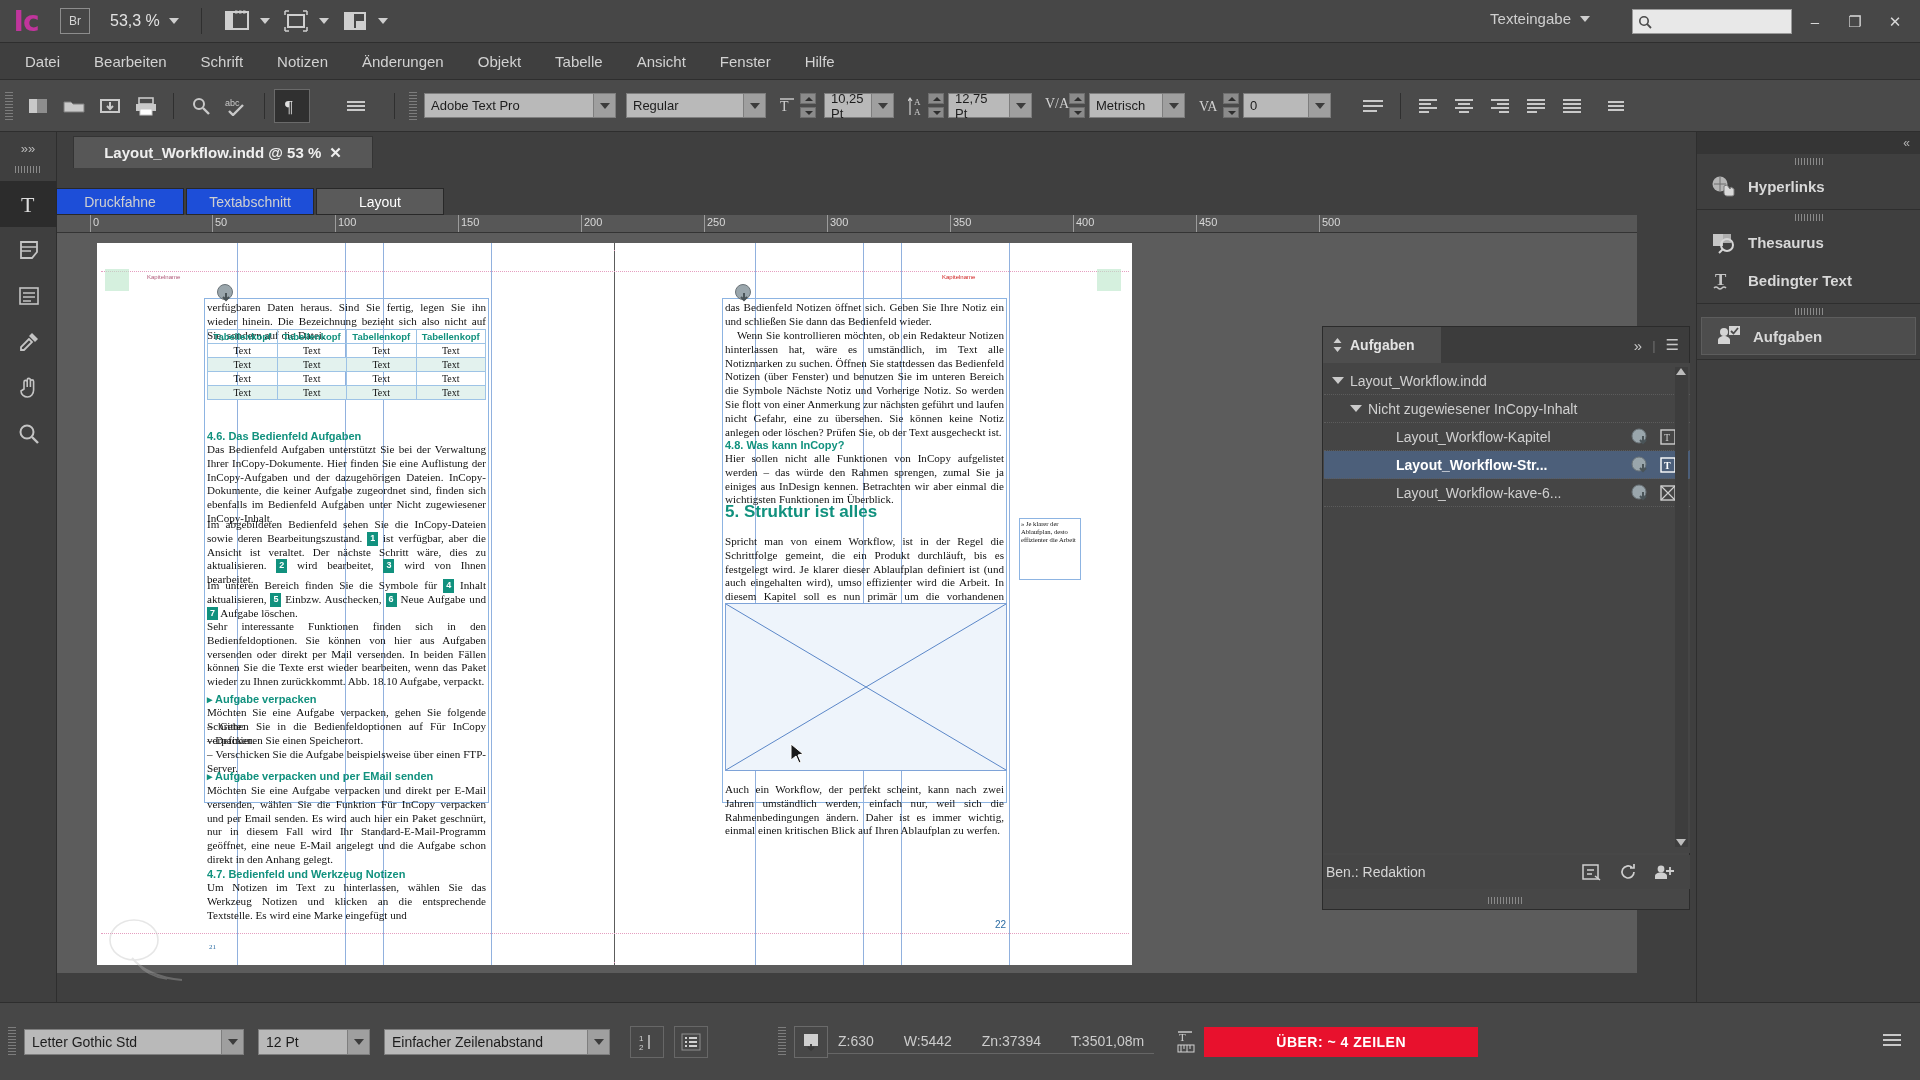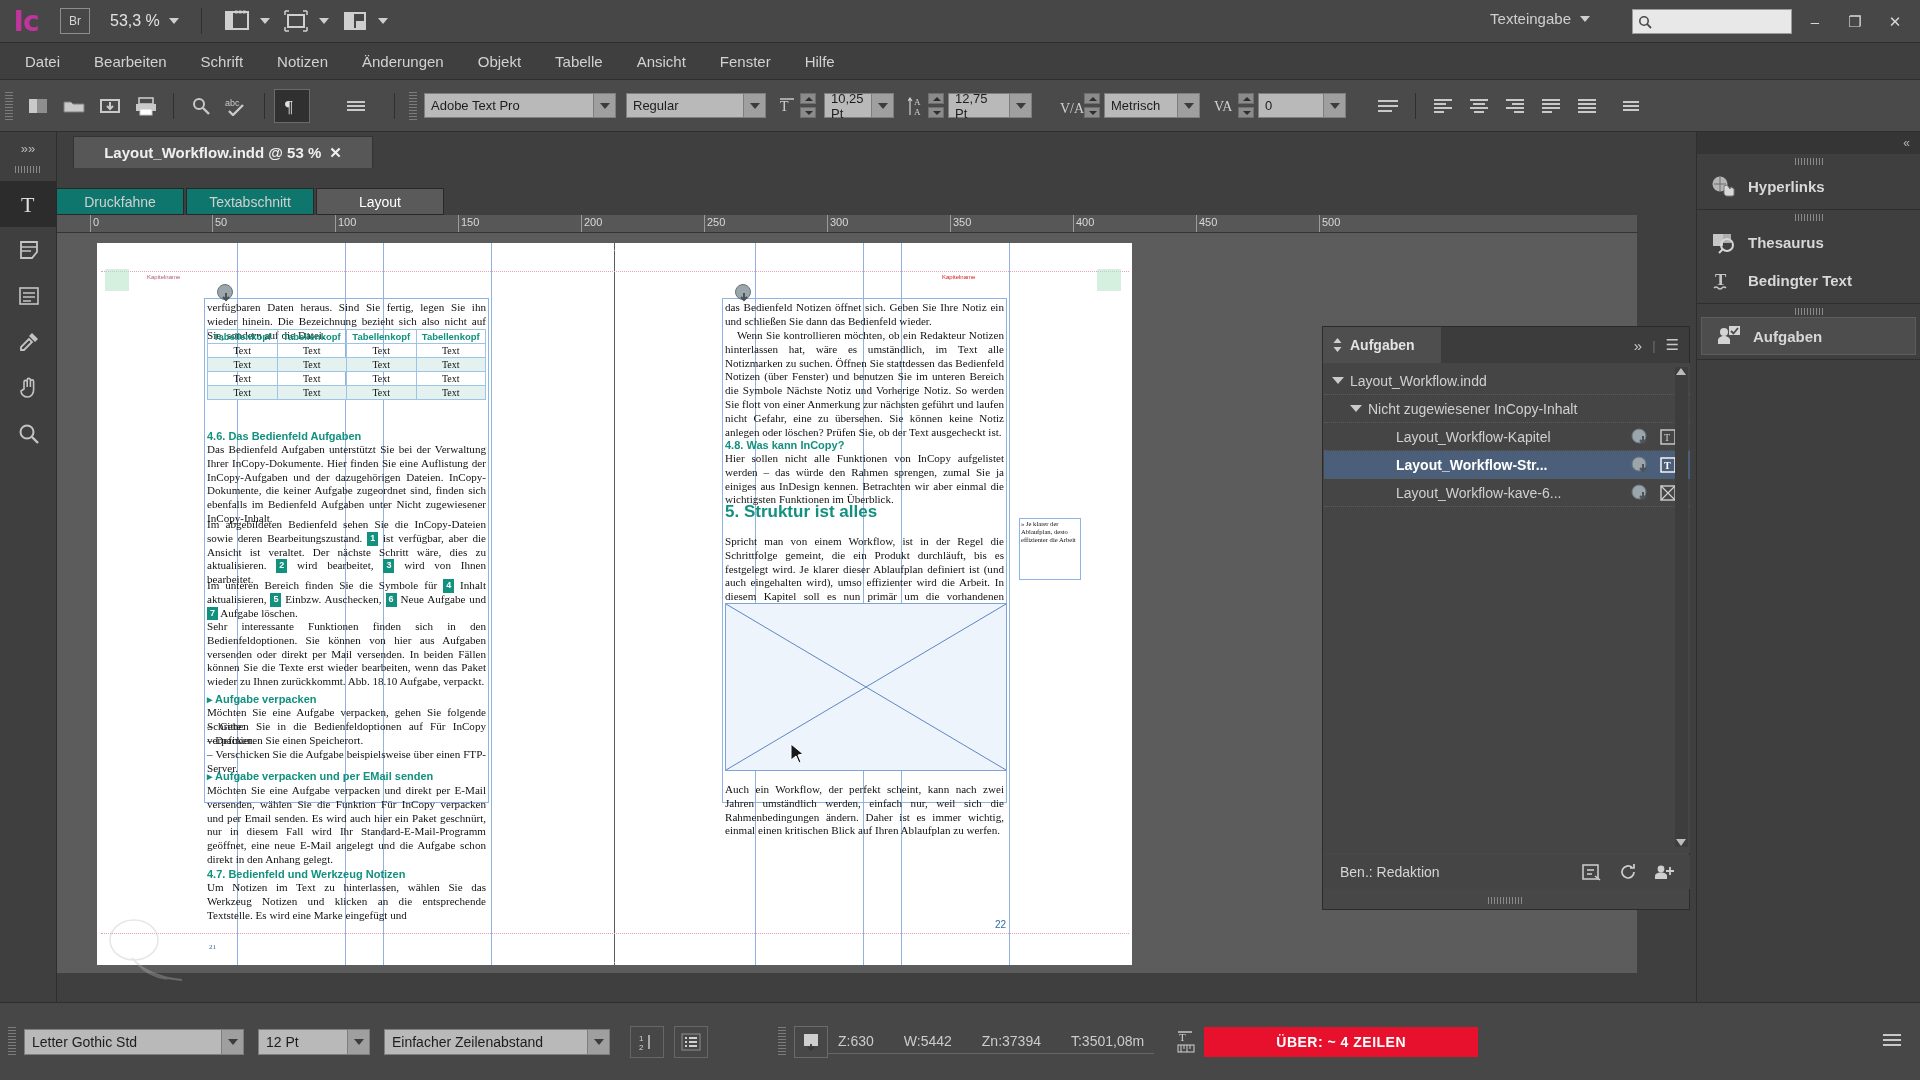--- a/index.html
+++ b/index.html
@@ -59,21 +59,21 @@
     background:repeating-linear-gradient(to right,#8a8a8a 0 1px,transparent 1px 3px);}
   .tool { width:57px; height:46px; display:flex; align-items:center; justify-content:center; }
   .tool.sel { background:#2c2c2c; }
 
   
   .docwrap { position:absolute; left:57px; top:132px; width:1639px; height:870px; background:#3f3f3f; }
   .doctab { position:absolute; left:16px; top:4px; width:300px; height:32px; background:#575757;
     color:#efefef; font-size:15px; font-weight:bold; display:flex; align-items:center;
     justify-content:center; gap:8px; border:1px solid #343434; border-bottom:0;}
   .viewtabs { position:absolute; left:56px; top:188px; display:flex; }
-  .vtab { height:27px; background:#0f766e; border:1px solid #282828; color:#d0d0d0; font-size:14px;
+  .vtab { height:27px; background:#1d4ed8; border:1px solid #282828; color:#d0d0d0; font-size:14px;
     display:flex; align-items:center; justify-content:center; width:128px; margin-right:2px; }
   .vtab.active { background:#5a5a5a; color:#fff; }
 
   .ruler { position:absolute; left:57px; top:215px; width:1580px; height:18px; background:#575757;
     border-bottom:1px solid #343434; overflow:hidden; }
   .rtick { position:absolute; top:0; width:1px; height:18px; background:#9b9b9b; }
   .rnum { position:absolute; top:1px; font-size:11px; color:#d8d8d8; }
   .canvas { position:absolute; left:57px; top:233px; width:1580px; height:740px; background:#5c5c5c; }
 
   
@@ -129,21 +129,21 @@
   .fptools { flex:1; display:flex; align-items:center; justify-content:flex-end; gap:10px; padding-right:10px;}
   .fplist { position:absolute; left:1px; top:36px; width:366px; height:490px; background:#454545;
     padding-top:4px; }
   .row { height:28px; display:flex; align-items:center; color:#d0d0d0; font-size:14px;
     border-bottom:1px dotted #5c5c5c; }
   .row.sel { background:#4c5f7a; color:#fff; font-weight:bold; }
   .tri { width:0;height:0;border-left:6px solid transparent;border-right:6px solid transparent;
     border-top:7px solid #cacaca; margin-right:6px; }
   .rowicons { margin-left:auto; display:flex; align-items:center; gap:9px; padding-right:14px; }
   .fpfoot { position:absolute; left:1px; bottom:20px; width:366px; height:34px; background:#454545;
-    display:flex; align-items:center; padding-left:16px; color:#d5d5d5; font-size:14px; }
+    display:flex; align-items:center; padding-left:2px; color:#d5d5d5; font-size:14px; }
   .fpgrip { position:absolute; left:0; bottom:0; width:366px; height:18px;
     display:flex; align-items:center; justify-content:center; }
   .fpgrip i { width:36px;height:7px;
     background:repeating-linear-gradient(to right,#8a8a8a 0 1px,transparent 1px 3px);}
 
   
   .statusbar { position:absolute; left:0; bottom:0; width:1920px; height:78px; background:#474747;
     border-top:1px solid #2e2e2e; display:flex; align-items:center; }
   .sgrip { width:8px;height:30px;margin:0 8px;
     background:repeating-linear-gradient(to bottom,#7d7d7d 0 1px,transparent 1px 3px);}
@@ -326,21 +326,21 @@
     <div class="spin">
         <b></b>
         <b class="dn"></b>
       </div>
     <div class="fld" style="width:62px;margin-left:4px">12,75 Pt</div>
     <div class="ddbtn">
         <i></i>
       </div>
   </div>
 
-  <div style="display:flex;align-items:flex-end;margin-left:28px">
+  <div style="display:flex;align-items:flex-start;margin-left:13px">
     <svg width="24" height="20" viewBox="0 0 24 20">
         <text x="0" y="15" fill="#d0d0d0" font-size="14" font-family="serif">V/A</text>
       </svg>
     <div class="spin">
         <b></b>
         <b class="dn"></b>
       </div>
     <div class="fld" style="width:74px;margin-left:4px">Metrisch</div>
     <div class="ddbtn">
         <i></i>

